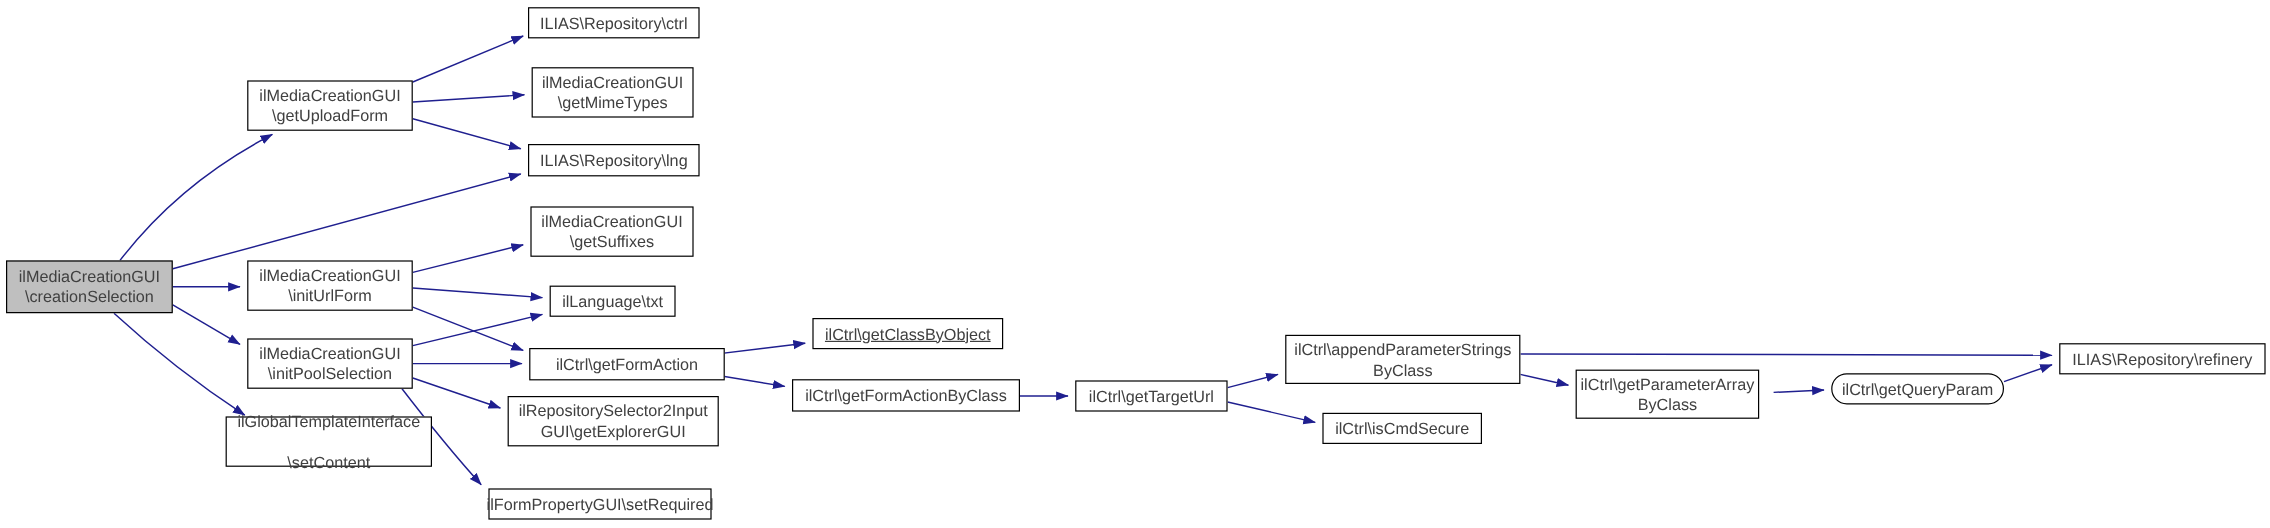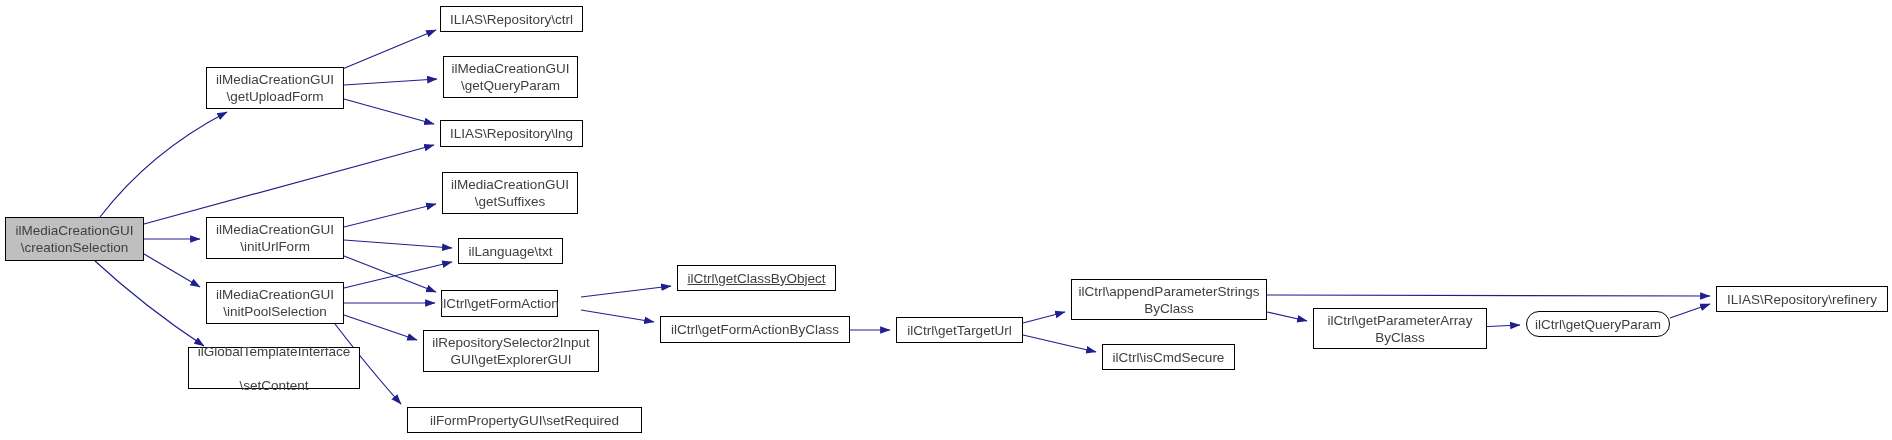--- a/index.html
+++ b/index.html
@@ -94,59 +94,59 @@
     </div>
     <div class="node" style="left: 188px; top: 347px; width: 172px; height: 42px; gap: 17px;">
       <span>ilGlobalTemplateInterface</span>
       <span>\setContent</span>
     </div>
     <div class="node" style="left: 440px; top: 6px; width: 143px; height: 26px;">
       <span>ILIAS\Repository\ctrl</span>
     </div>
     <div class="node" style="left: 443px; top: 56px; width: 135px; height: 42px;">
       <span>ilMediaCreationGUI</span>
-      <span>\getQueryParam</span>
+      <span>\getMimeTypes</span>
     </div>
     <div class="node" style="left: 440px; top: 120px; width: 143px; height: 27px;">
       <span>ILIAS\Repository\lng</span>
     </div>
     <div class="node" style="left: 442px; top: 172px; width: 136px; height: 42px;">
       <span>ilMediaCreationGUI</span>
       <span>\getSuffixes</span>
     </div>
     <div class="node" style="left: 458px; top: 238px; width: 105px; height: 26px;">
       <span>ilLanguage\txt</span>
     </div>
-    <div class="node" style="left: 441px; top: 290px; width: 117px; height: 27px;">
+    <div class="node" style="left: 441px; top: 290px; width: 163px; height: 27px;">
       <span>ilCtrl\getFormAction</span>
     </div>
     <div class="node" style="left: 677px; top: 265px; width: 159px; height: 26px; text-decoration: underline;">
       <span>ilCtrl\getClassByObject</span>
     </div>
     <div class="node" style="left: 423px; top: 330px; width: 176px; height: 42px;">
       <span>ilRepositorySelector2Input</span>
       <span>GUI\getExplorerGUI</span>
     </div>
-    <div class="node" style="left: 407px; top: 407px; width: 235px; height: 26px;">
+    <div class="node" style="left: 407px; top: 407px; width: 186px; height: 26px;">
       <span>ilFormPropertyGUI\setRequired</span>
     </div>
     <div class="node" style="left: 660px; top: 316px; width: 190px; height: 27px;">
       <span>ilCtrl\getFormActionByClass</span>
     </div>
     <div class="node" style="left: 896px; top: 317px; width: 127px; height: 26px;">
       <span>ilCtrl\getTargetUrl</span>
     </div>
     <div class="node" style="left: 1071px; top: 279px; width: 196px; height: 41px;">
       <span>ilCtrl\appendParameterStrings</span>
       <span>ByClass</span>
     </div>
     <div class="node" style="left: 1102px; top: 344px; width: 133px; height: 26px;">
       <span>ilCtrl\isCmdSecure</span>
     </div>
-    <div class="node" style="left: 1313px; top: 308px; width: 174px; height: 41px; justify-content: center;">
+    <div class="node" style="left: 1313px; top: 308px; width: 153px; height: 41px; justify-content: center;">
       <span>ilCtrl\getParameterArray</span>
       <span>ByClass</span>
     </div>
     <div class="node" style="left: 1526px; top: 311px; width: 144px; height: 26px; border-radius: 13px;">
       <span>ilCtrl\getQueryParam</span>
     </div>
     <div class="node" style="left: 1716px; top: 286px; width: 172px; height: 26px; align-items: center;">
       <span>ILIAS\Repository\refinery</span>
     </div>
   </div>

